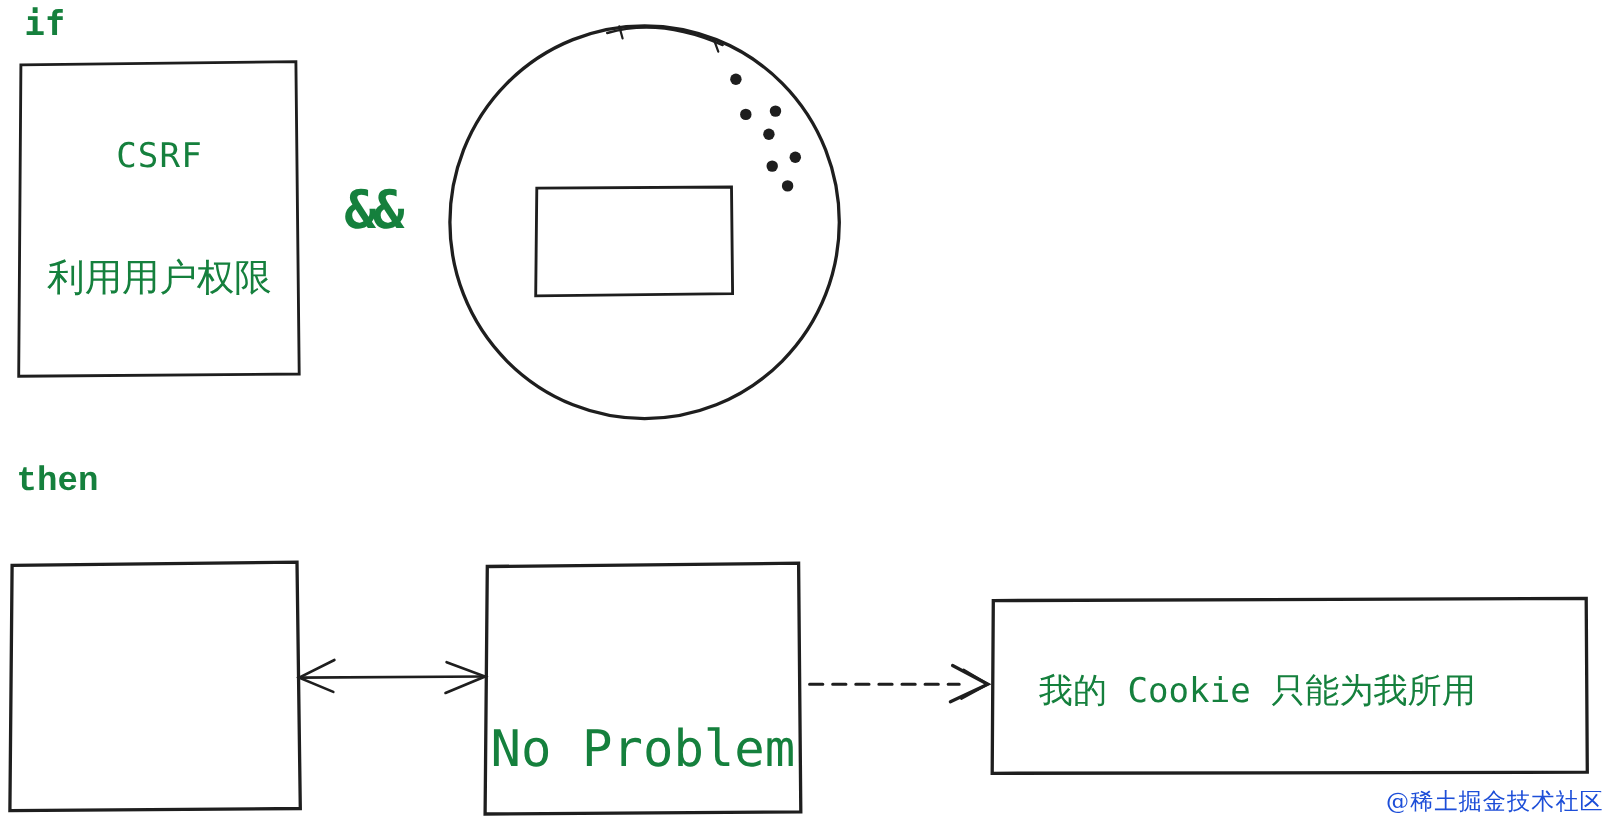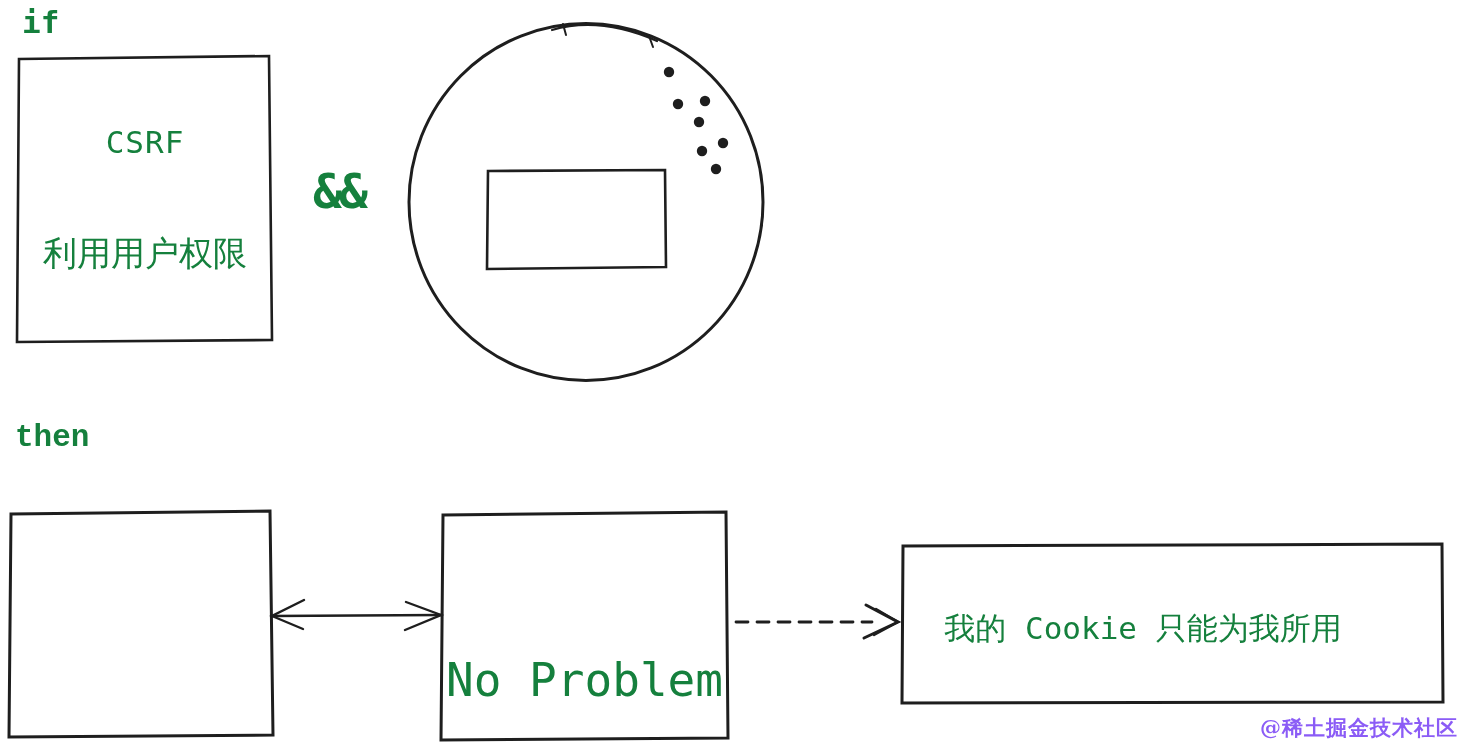--- a/index.html
+++ b/index.html
@@ -22,24 +22,23 @@
   }
   .center { text-align: center; }
   .cjk { font-family: "DejaVu Sans", sans-serif; margin-top: 35px; }
   .mixed { font-family: "DejaVu Sans Mono", "DejaVu Sans", sans-serif; }
   .kw { font-size: 31px; font-weight: bold; }
   .watermark {
     position: absolute;
     right: 6px;
     bottom: 4px;
     font-size: 21px;
-    color: #8b5cf6;
+    color: #1d4ed8;
     font-family: "DejaVu Serif", serif;
     letter-spacing: 1px;
-    font-weight: bold;
   }
 </style>
 </head>
 <body>
 
 <div class="canvas">
 
   <svg width="1464" height="746" viewBox="0 0 1464 746" fill="none" stroke="#1e1e1e" stroke-linecap="round">
 
     <path d="M19,59 L269,56 L272,340 L17,342 Z" stroke-width="2.6"></path>

